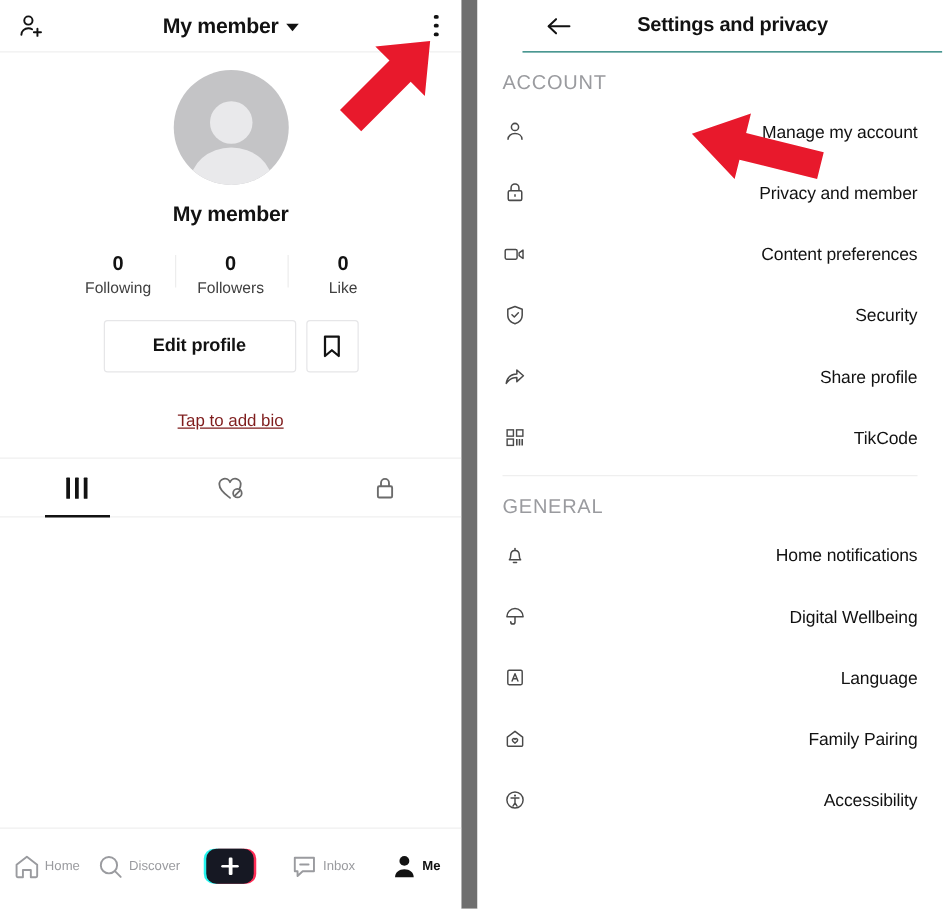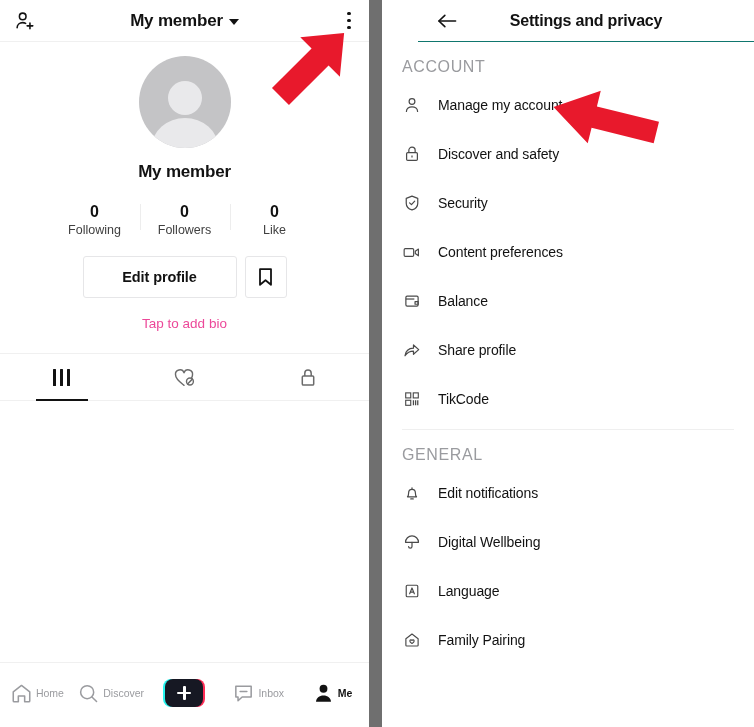--- a/index.html
+++ b/index.html
@@ -72,21 +72,21 @@
   .actions{display:flex;align-items:flex-end;gap:8px;margin-top:19px;}
   .btn-edit{
     width:152px;height:40px;border:1px solid #e6e6e8;border-radius:3px;background:#fff;
     display:flex;align-items:center;justify-content:center;
     font-size:14.5px;font-weight:bold;color:#121212;letter-spacing:-0.1px;
   }
   .btn-book{
     width:40px;height:40px;border:1px solid #e6e6e8;border-radius:3px;background:#fff;
     display:flex;align-items:center;justify-content:center;
   }
-  .bio{margin-top:18px;font-size:13.5px;color:#ec4899;}
+  .bio{margin-top:31px;font-size:13.5px;color:#7f1d1d;text-decoration:underline;}
 
   .p-tabs{
     margin-top:22px;width:100%;height:46px;display:flex;align-items:center;
     border-top:1px solid #f0f0f0;border-bottom:1px solid #f0f0f0;position:relative;
   }
   .p-tab{flex:1;display:flex;align-items:center;justify-content:center;height:100%;position:relative;}
   .p-tab.active:after{
     content:"";position:absolute;bottom:-1px;left:50%;transform:translateX(-50%);
     width:52px;height:2px;background:#121212;
   }
@@ -135,21 +135,21 @@
   .s-back{width:30px;display:flex;align-items:center;}
   .s-title{
     flex:1;text-align:center;font-size:16px;font-weight:bold;color:#121212;
     letter-spacing:-0.2px;padding-right:30px;
   }
   .s-section{
     font-size:16px;color:#9a9b9f;letter-spacing:0.6px;font-weight:normal;
     padding:16px 0 4px 20px;
   }
   .s-item{
-    display:flex;align-items:center;gap:17px;height:49px;padding:0 20px;position:relative;
+    display:flex;align-items:center;height:49px;padding:0 20px;position:relative;justify-content:space-between;
   }
   .s-item .s-ico{width:19px;display:flex;align-items:center;justify-content:center;}
   .s-item .s-lbl{font-size:14px;color:#121212;letter-spacing:-0.1px;}
   .s-divider{height:1px;background:#efefef;margin:6px 20px 0 20px;}
 
   
   .arrow{position:absolute;pointer-events:none;}
   .arrow-1{left:263px;top:20px;}
 </style>
 </head>
@@ -332,53 +332,43 @@
     </div>
 
     <div class="s-item">
       <span class="s-ico">
         <svg width="18" height="18" viewBox="0 0 20 20" fill="none" stroke="#4a4a4a" stroke-width="1.35" stroke-linejoin="round">
           <rect x="4" y="8.4" width="12" height="8.6" rx="1.3"></rect>
           <path d="M6.5 8.4V5.9a3.5 3.5 0 0 1 7 0v2.5"></path>
           <path d="M10 11.6v2.2"></path>
         </svg>
       </span>
-      <span class="s-lbl">Discover and safety</span>
+      <span class="s-lbl">Privacy and member</span>
+    </div>
+
+    <div class="s-item">
+      <span class="s-ico">
+        <svg width="19" height="18" viewBox="0 0 22 20" fill="none" stroke="#4a4a4a" stroke-width="1.35" stroke-linejoin="round">
+          <rect x="2.5" y="6" width="11" height="9" rx="1.3"></rect>
+          <path d="M15.4 9.2 19 6.6v7.8l-3.6-2.6z"></path>
+        </svg>
+      </span>
+      <span class="s-lbl">Content preferences</span>
     </div>
 
     <div class="s-item">
       <span class="s-ico">
         <svg width="18" height="18" viewBox="0 0 20 20" fill="none" stroke="#4a4a4a" stroke-width="1.35" stroke-linecap="round" stroke-linejoin="round">
           <path d="M10 2.4 3.6 4.9v5.3c0 4 2.8 6.4 6.4 7.5 3.6-1.1 6.4-3.5 6.4-7.5V4.9z"></path>
           <path d="M7.3 9.8 9.4 11.8l3.6-3.8"></path>
         </svg>
       </span>
       <span class="s-lbl">Security</span>
     </div>
 
-    <div class="s-item">
-      <span class="s-ico">
-        <svg width="19" height="18" viewBox="0 0 22 20" fill="none" stroke="#4a4a4a" stroke-width="1.35" stroke-linejoin="round">
-          <rect x="2.5" y="6" width="11" height="9" rx="1.3"></rect>
-          <path d="M15.4 9.2 19 6.6v7.8l-3.6-2.6z"></path>
-        </svg>
-      </span>
-      <span class="s-lbl">Content preferences</span>
-    </div>
-
-    <div class="s-item">
-      <span class="s-ico">
-        <svg width="18" height="18" viewBox="0 0 20 20" fill="none" stroke="#4a4a4a" stroke-width="1.35" stroke-linejoin="round">
-          <rect x="3.2" y="4.6" width="13.6" height="11" rx="1.4"></rect>
-          <path d="M3.2 7.8h9.4"></path>
-          <path d="M13.4 10.6h3.4v3h-3.4z"></path>
-        </svg>
-      </span>
-      <span class="s-lbl">Balance</span>
-    </div>
 
     <div class="s-item">
       <span class="s-ico">
         <svg width="19" height="18" viewBox="0 0 20 20" fill="none" stroke="#4a4a4a" stroke-width="1.35" stroke-linecap="round" stroke-linejoin="round">
           <path d="M2.8 16.4c.7-5.4 4.2-8.2 9.4-8.4V4.4L18 9.6l-5.8 5.2v-3.6c-4 0-6.9 1.4-9.4 5.2z"></path>
         </svg>
       </span>
       <span class="s-lbl">Share profile</span>
     </div>
 
@@ -399,21 +389,21 @@
     <div class="s-section">GENERAL</div>
 
     <div class="s-item">
       <span class="s-ico">
         <svg width="18" height="18" viewBox="0 0 20 20" fill="none" stroke="#4a4a4a" stroke-width="1.35" stroke-linecap="round" stroke-linejoin="round">
           <path d="M5 14.2c1-.9 1.2-2 1.2-4 0-2.5 1.5-4.3 3.8-4.3s3.8 1.8 3.8 4.3c0 2 .2 3.1 1.2 4z"></path>
           <path d="M8.6 16.6h2.8"></path>
             <path d="M10 4.2v1.4"></path>
         </svg>
       </span>
-      <span class="s-lbl">Edit notifications</span>
+      <span class="s-lbl">Home notifications</span>
     </div>
 
     <div class="s-item">
       <span class="s-ico">
         <svg width="18" height="18" viewBox="0 0 20 20" fill="none" stroke="#4a4a4a" stroke-width="1.35" stroke-linecap="round" stroke-linejoin="round">
           <path d="M2.8 10.4a7.2 7.2 0 0 1 14.4 0z"></path>
           <path d="M10 10.4v4.6a1.9 1.9 0 0 1-3.8 0"></path>
         </svg>
       </span>
       <span class="s-lbl">Digital Wellbeing</span>
@@ -432,20 +422,30 @@
     <div class="s-item">
       <span class="s-ico">
         <svg width="18" height="18" viewBox="0 0 20 20" fill="none" stroke="#4a4a4a" stroke-width="1.3" stroke-linejoin="round" stroke-linecap="round">
           <path d="M3.2 8.6 10 3.4l6.8 5.2v7.2a.9.9 0 0 1-.9.9H4.1a.9.9 0 0 1-.9-.9z"></path>
           <path d="M10 13.9c-1.5-1-2.4-1.8-2.4-2.8a1.3 1.3 0 0 1 2.4-.6 1.3 1.3 0 0 1 2.4.6c0 1-.9 1.8-2.4 2.8z"></path>
         </svg>
       </span>
       <span class="s-lbl">Family Pairing</span>
     </div>
 
+    <div class="s-item">
+      <span class="s-ico">
+        <svg width="18" height="18" viewBox="0 0 20 20" fill="none" stroke="#4a4a4a" stroke-width="1.3" stroke-linecap="round" stroke-linejoin="round">
+          <circle cx="10" cy="10" r="7.2"></circle>
+          <circle cx="10" cy="6.1" r="0.95" fill="#4a4a4a" stroke="none"></circle>
+          <path d="M6.5 8.2h7M10 8.6v4M10 12.6 8.2 15.4M10 12.6l1.8 2.8"></path>
+        </svg>
+      </span>
+      <span class="s-lbl">Accessibility</span>
+    </div>
 
     <div class="arrow" style="left:160px;top:86px;">
       <svg width="120" height="66" viewBox="0 0 120 66">
         <g transform="rotate(14 60 33)">
           <path d="M116 22 H52 v-16 L10 33 52 60 v-16 h64 z" fill="#E8192C"></path>
         </g>
       </svg>
     </div>
 
   </div>

